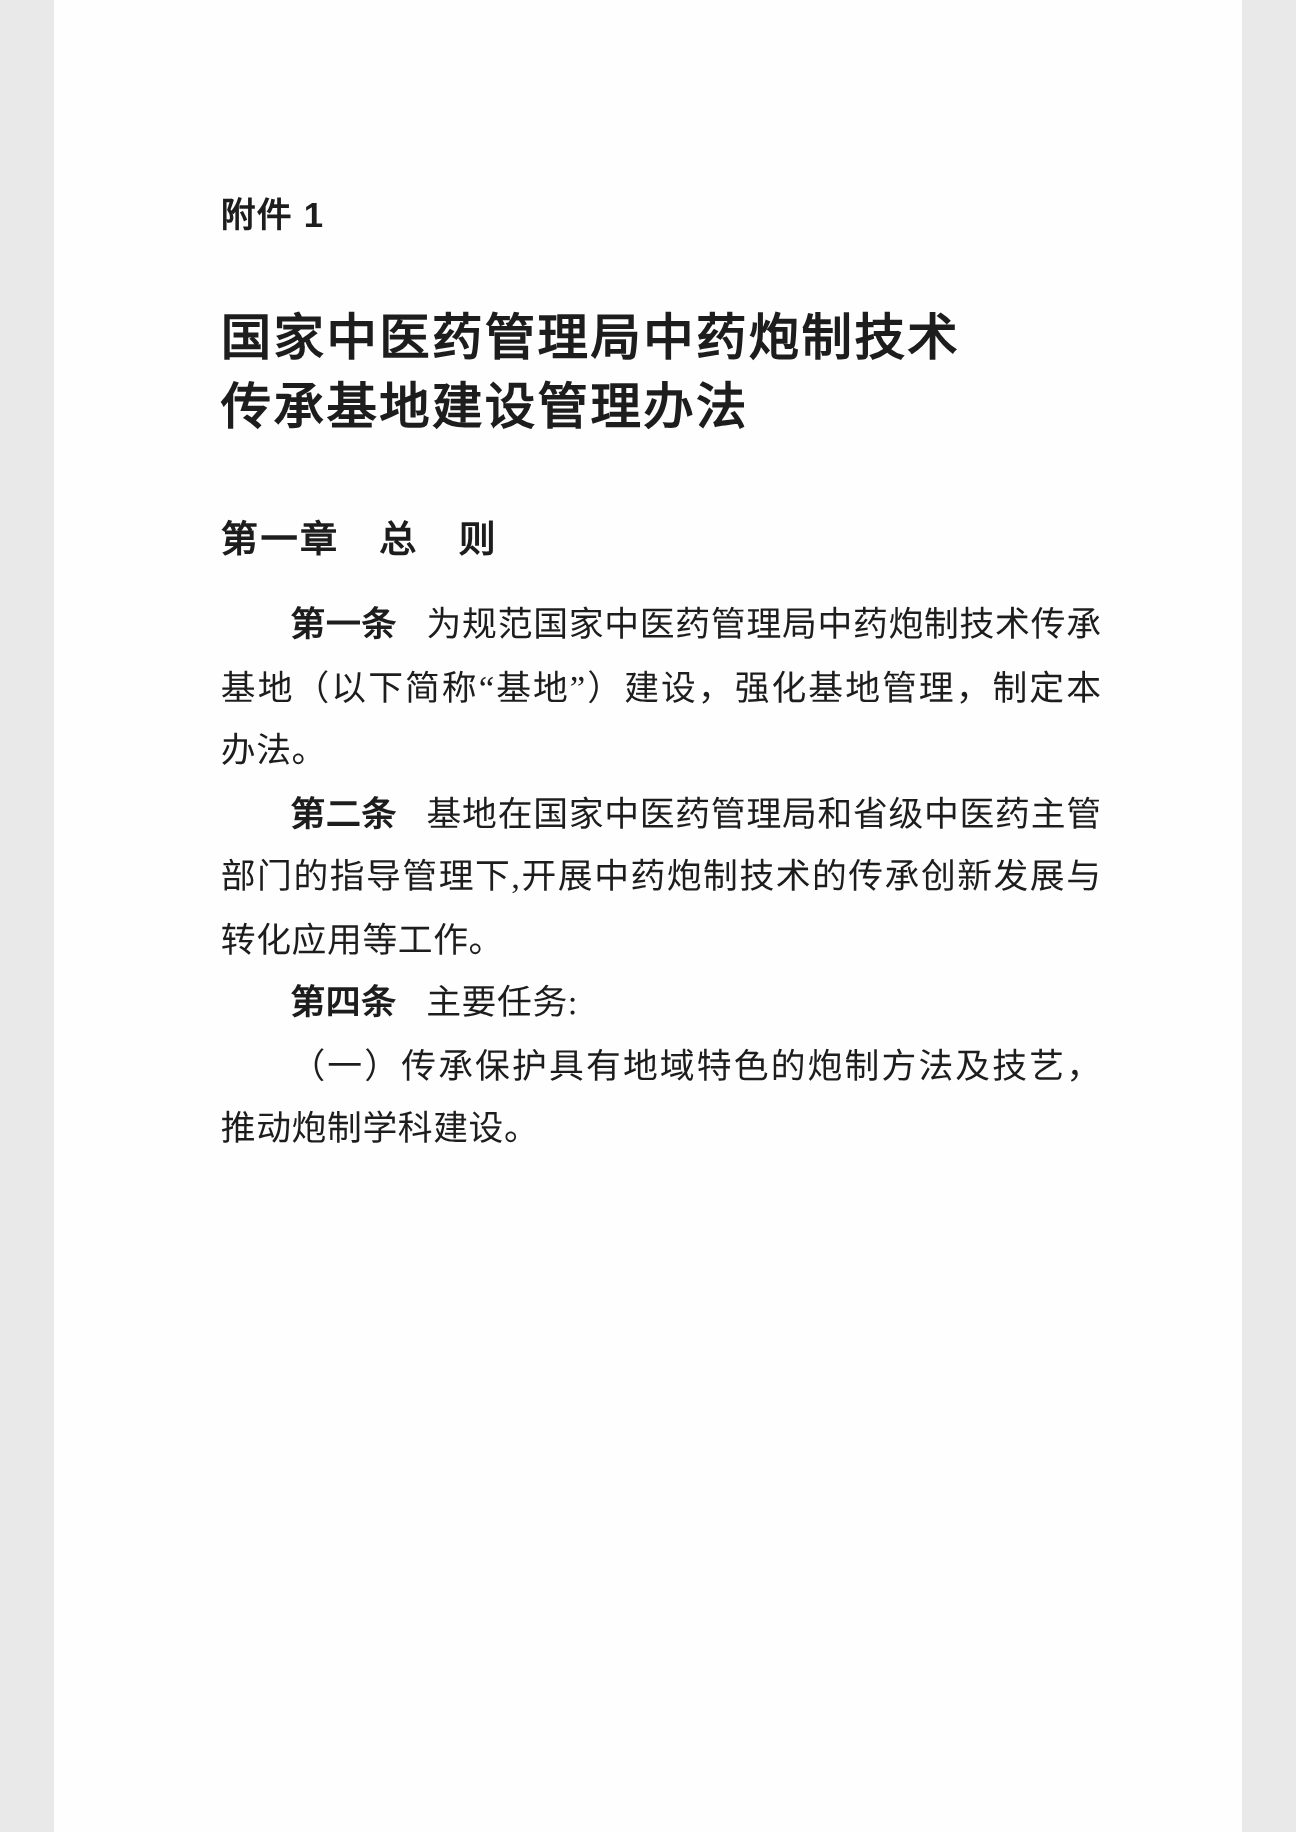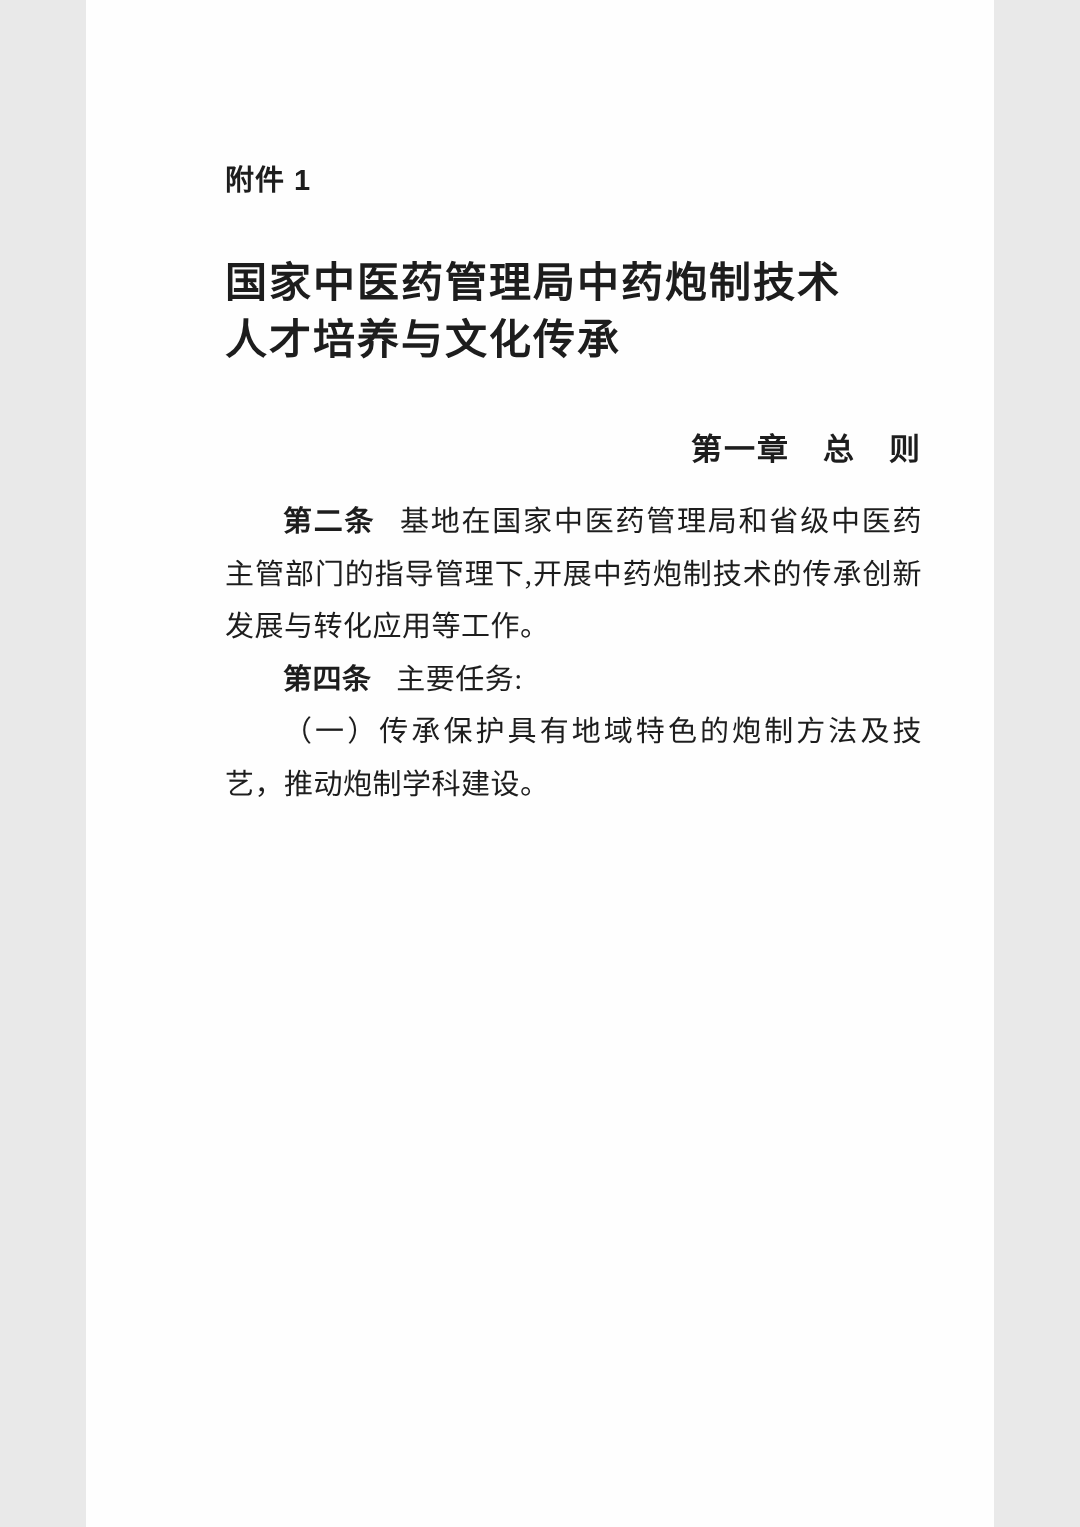--- a/index.html
+++ b/index.html
@@ -2,48 +2,48 @@
 <html lang="zh-CN"><head>
 <meta charset="utf-8">
 <style>
   html, body {
     margin: 0;
     padding: 0;
     background: #e9e9e9;
   }
   .page {
     position: relative;
-    width: 908px;
+    width: 990px;
     height: 1527px;
     margin: 0 auto;
     background: #fefefe;
     color: #1d1d1d;
     box-sizing: border-box;
-    padding: 163px 72px 0 139px;
+    padding: 163px 117px 0 139px;
     font-family: "Liberation Serif", "DejaVu Serif", serif;
     overflow: hidden;
   }
   .attachment-label {
     font-family: "Liberation Sans", "DejaVu Sans", sans-serif;
     font-weight: 600;
     font-size: 29px;
     line-height: 34px;
     letter-spacing: 1px;
   }
   .doc-title {
     margin-top: 58px;
     font-family: "Liberation Serif", "DejaVu Serif", serif;
     font-weight: bold;
     font-size: 42px;
     line-height: 57px;
     letter-spacing: 2px;
   }
   .chapter-heading {
     margin-top: 63px;
-    text-align: right;
+    text-align: left;
     font-family: "Liberation Sans", "DejaVu Sans", sans-serif;
     font-weight: bold;
     font-size: 31px;
     line-height: 36px;
     letter-spacing: 2px;
   }
   .doc-body {
     margin-top: 27px;
     font-size: 29px;
     line-height: 52.5px;
@@ -64,27 +64,28 @@
 </style>
 </head>
 <body>
 
 <div class="page">
 
   <div class="attachment-label">附件 1</div>
 
   <div class="doc-title">
     <div>国家中医药管理局中药炮制技术</div>
-    <div>人才培养与文化传承</div>
+    <div>传承基地建设管理办法</div>
   </div>
 
   <div class="chapter-heading">第一章　总　则</div>
 
   <div class="doc-body">
 
+    <p class="para"><span class="lead">第一条</span><span>为规范国家中医药管理局中药炮制技术传承基地（以下简称“基地”）建设，强化基地管理，制定本办法。</span></p>
 
     <p class="para"><span class="lead">第二条</span><span>基地在国家中医药管理局和省级中医药主管部门的指导管理下,开展中药炮制技术的传承创新发展与转化应用等工作。</span></p>
 
 
     <p class="para"><span class="lead">第四条</span><span>主要任务:</span></p>
 
     <p class="para"><span>（一）传承保护具有地域特色的炮制方法及技艺，推动炮制学科建设。</span></p>
 
 
 

